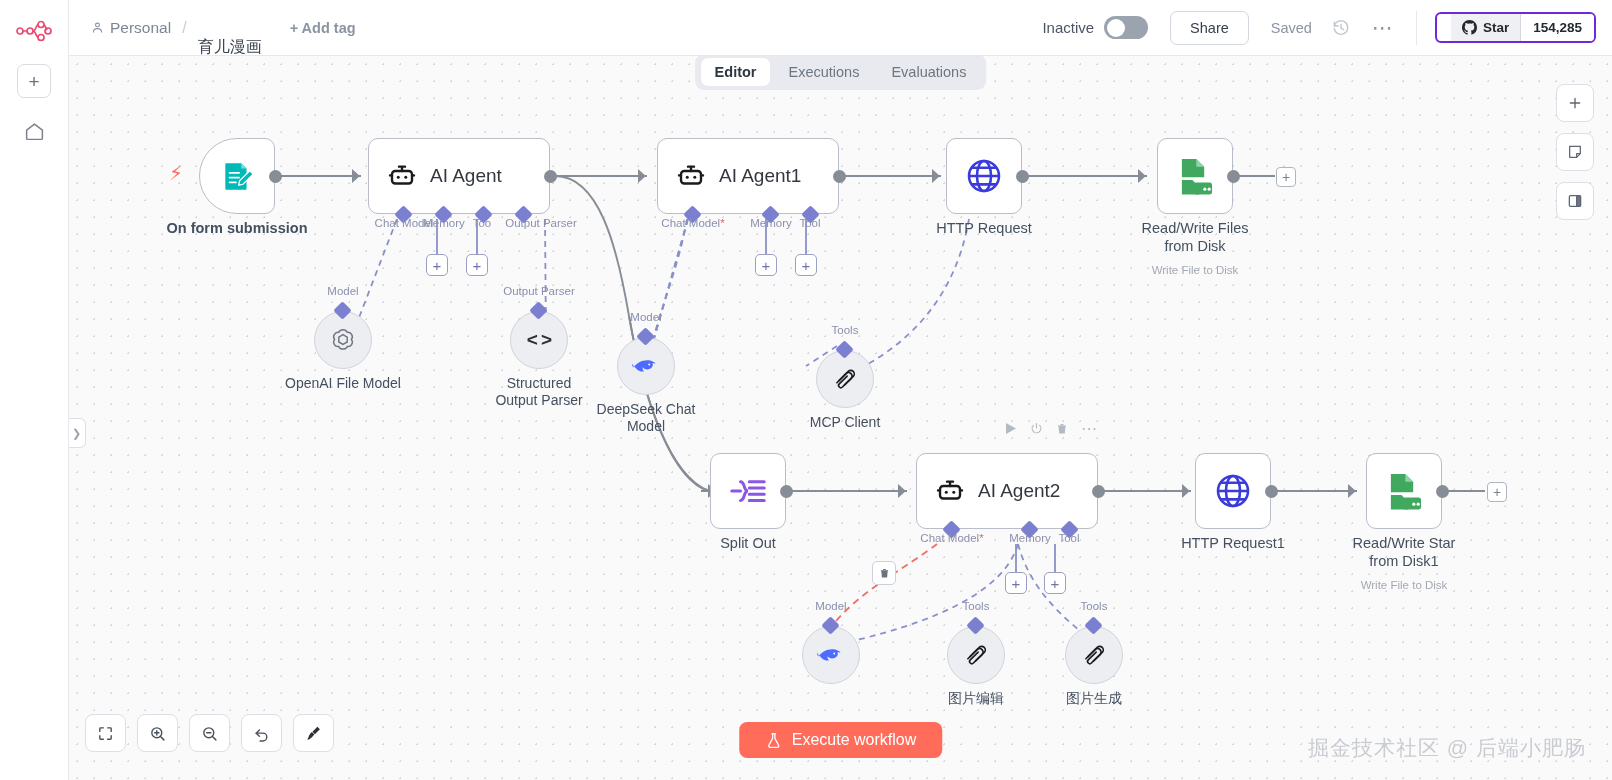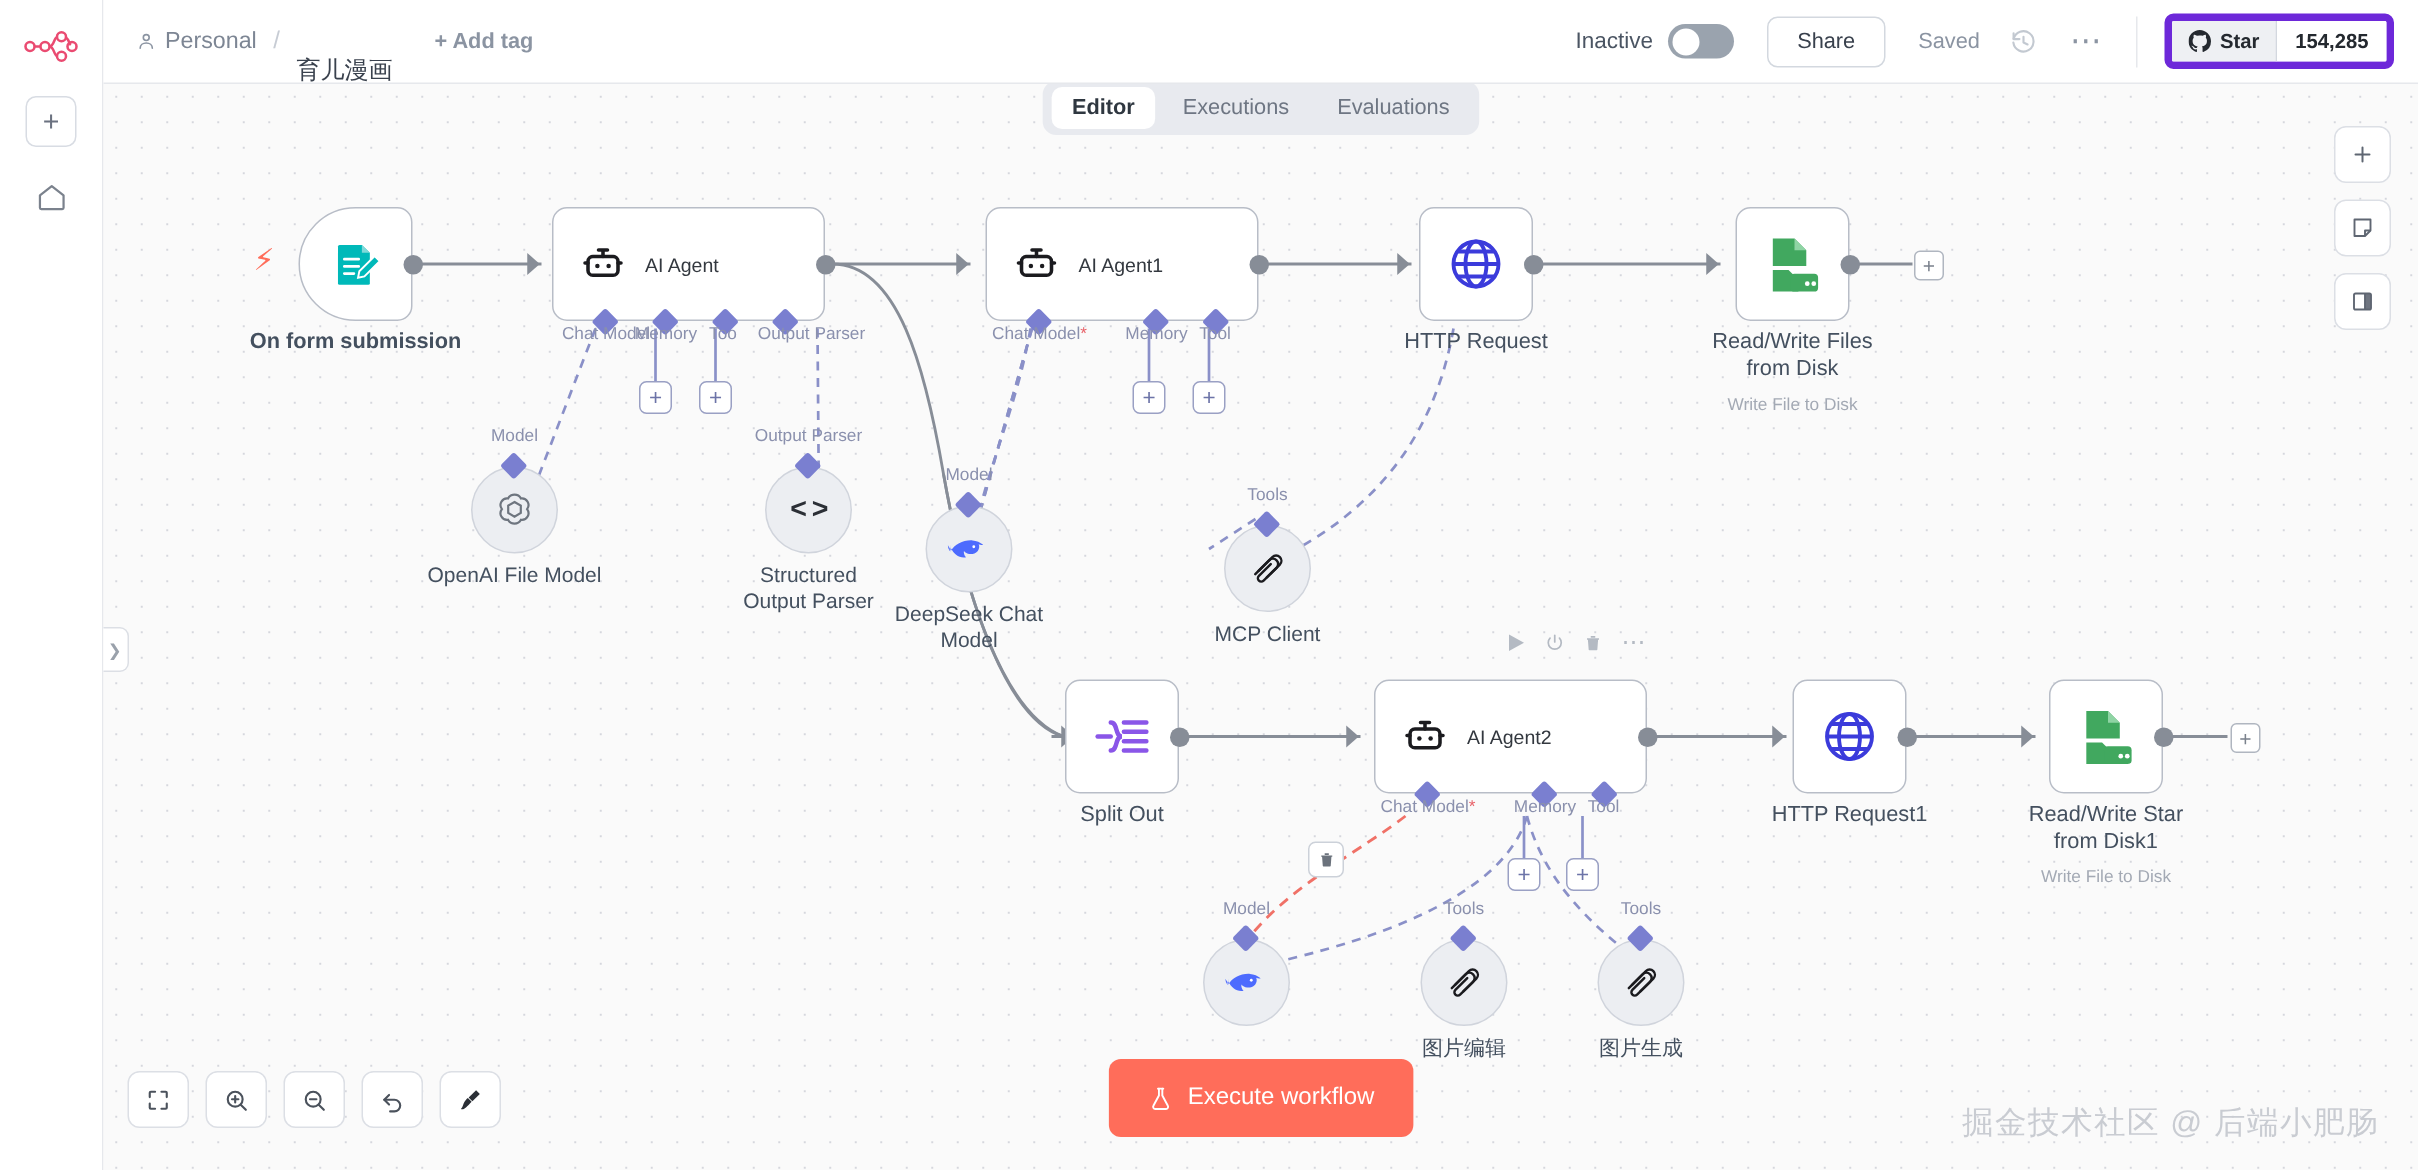--- a/index.html
+++ b/index.html
@@ -50,21 +50,21 @@
     width: 18px; height: 18px; border-radius: 50%; background: #fff;
   }
   .share-btn {
     border: 1px solid #d3d8df; border-radius: 7px; background: #fff;
     padding: 8px 19px; font-size: 14.5px; color: #39414d; cursor: pointer;
   }
   .saved-text { color: #8b94a2; font-size: 14.5px; margin-left: 22px; }
   .hdr-icon { color: #b9c0c9; margin-left: 20px; cursor: pointer; display:flex; align-items:center; }
   .dots { color: #8b94a2; font-size: 21px; margin-left: 22px; cursor: pointer; letter-spacing: 1px; line-height: 10px; }
   .hdr-divider { width: 1px; height: 34px; background: #e6e8ec; margin: 0 18px 0 22px; }
-  .star-widget { display: flex; align-items: center; border-radius: 6px; overflow: hidden; border: 5px solid #6d28d9; }
+  .star-widget { display: flex; align-items: center; border-radius: 6px; overflow: hidden; border: 2px solid #6d28d9; padding-left: 14px; }
   .star-left {
     background: #eef0f3; display: flex; align-items: center; gap: 6px;
     padding: 6px 11px; font-size: 13.5px; color: #24292f; font-weight: 600; cursor: pointer;
   }
   .star-count {
     background: #fff; padding: 6px 12px; font-size: 13.5px; color: #24292f;
     border-left: 1px solid #d3d8df; font-weight: 600;
   }
 
   
@@ -93,21 +93,21 @@
   .node-box {
     width: 76px; height: 76px; background: #fff; border: 1px solid #b8bdc7;
     border-radius: 10px; display: flex; align-items: center; justify-content: center;
     cursor: pointer;
   }
   .node-wide {
     width: 182px; height: 76px; background: #fff; border: 1px solid #b8bdc7;
     border-radius: 10px; display: flex; align-items: center; gap: 13px;
     padding-left: 18px; cursor: pointer;
   }
-  .node-wide .nm { font-size: 13px; color: #33383f; }
+  .node-wide .nm { font-size: 19px; color: #33383f; }
   .node-trigger {
     width: 76px; height: 76px; background: #fff; border: 1px solid #b8bdc7;
     border-radius: 38px 10px 10px 38px; display: flex; align-items: center;
     justify-content: center; cursor: pointer;
   }
   .node-label {
     position: absolute; top: 82px; left: 50%; transform: translateX(-50%);
     font-size: 14.5px; color: #44505f; text-align: center; white-space: nowrap;
   }
   .node-label.wrap { white-space: normal; width: 130px; line-height: 1.22; }
@@ -172,21 +172,21 @@
   }
   .zoom-bar { position: absolute; left: 16px; bottom: 28px; display: flex; gap: 11px; }
   .zb {
     width: 41px; height: 38px; background: #fff; border: 1px solid #dcdfe5;
     border-radius: 8px; display: flex; align-items: center; justify-content: center;
     color: #4b525c; cursor: pointer;
   }
   .exec-btn {
     position: absolute; left: 50%; transform: translateX(-50%); bottom: 22px;
     background: #ff6d5a; color: #fff; border: none; border-radius: 8px;
-    height: 52px; padding: 0 26px; font-size: 16px; display: flex; align-items: center;
+    height: 36px; padding: 0 26px; font-size: 16px; display: flex; align-items: center;
     gap: 10px; cursor: pointer; font-family: inherit;
   }
   .side-handle {
     position: absolute; left: -1px; top: 50%; width: 18px; height: 30px;
     background: #fff; border: 1px solid #dcdfe5; border-left: none;
     border-radius: 0 6px 6px 0; display: flex; align-items: center;
     justify-content: center; color: #9aa1ab; font-size: 11px; cursor: pointer;
   }
   .watermark {
     position: absolute; right: 26px; bottom: 18px; font-size: 21px;

